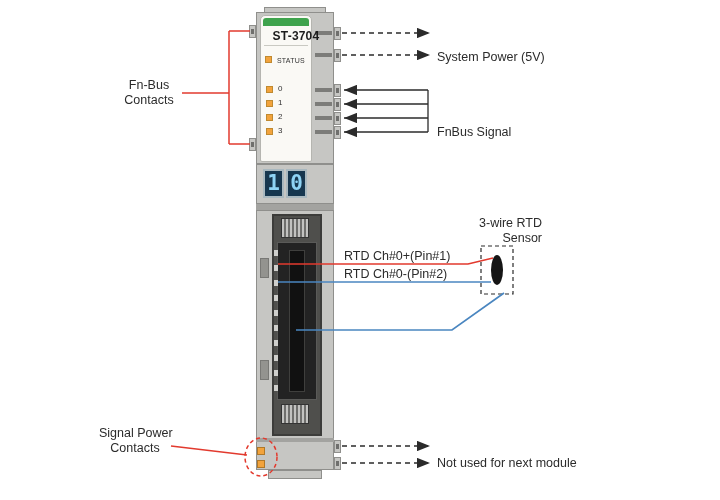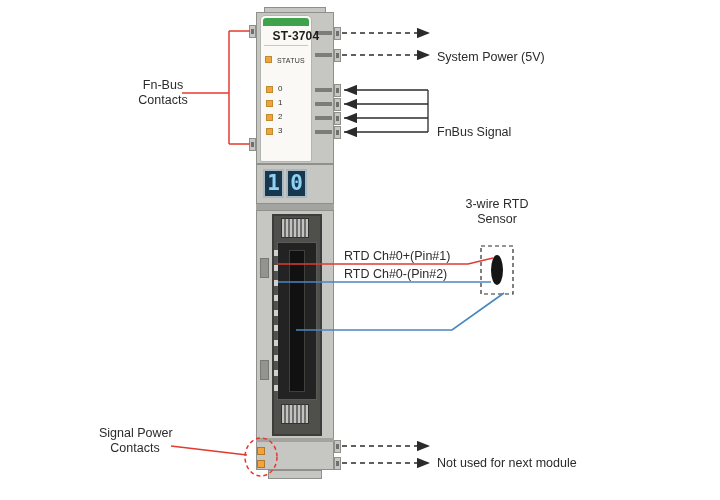--- a/index.html
+++ b/index.html
@@ -167,29 +167,29 @@
     <path d="M278 282 H491" fill="none" stroke="#4a86c0" stroke-width="1.7"></path>
     <path d="M296 330 H452 L504 293" fill="none" stroke="#4a86c0" stroke-width="1.7"></path>
 
     <line x1="171" y1="446" x2="247" y2="455" stroke="#e23a2e" stroke-width="1.5"></line>
     <ellipse cx="261" cy="457" rx="16" ry="19" fill="none" stroke="#e23a2e" stroke-width="1.5" stroke-dasharray="4 3"></ellipse>
 
     <line x1="342" y1="446" x2="430" y2="446" stroke="#2b2b2b" stroke-width="1.3" stroke-dasharray="5 4" marker-end="url(#arr)"></line>
     <line x1="342" y1="463" x2="430" y2="463" stroke="#2b2b2b" stroke-width="1.3" stroke-dasharray="5 4" marker-end="url(#arr)"></line>
   </svg>
 
-  <div class="lbl center" style="left:130px;top:78px;width:66px;">
+  <div class="lbl center" style="left:116px;top:78px;width:66px;">
     <div>Fn-Bus</div>
     <div>Contacts</div>
   </div>
 
   <div class="lbl" style="left:437px;top:26px;margin-top:24px;">System Power (5V)</div>
   <div class="lbl" style="left:437px;top:125px;">FnBus Signal</div>
 
-  <div class="lbl center" style="left:452px;top:197px;width:90px;">
+  <div class="lbl center" style="left:452px;top:216px;width:90px;text-align:right;">
     <div>3-wire RTD</div>
     <div>Sensor</div>
   </div>
 
   <div class="lbl" style="left:344px;top:249px;">RTD Ch#0+(Pin#1)</div>
   <div class="lbl" style="left:344px;top:267px;">RTD Ch#0-(Pin#2)</div>
 
   <div class="lbl center" style="left:99px;top:426px;width:72px;">
     <div>Signal Power</div>
     <div>Contacts</div>

